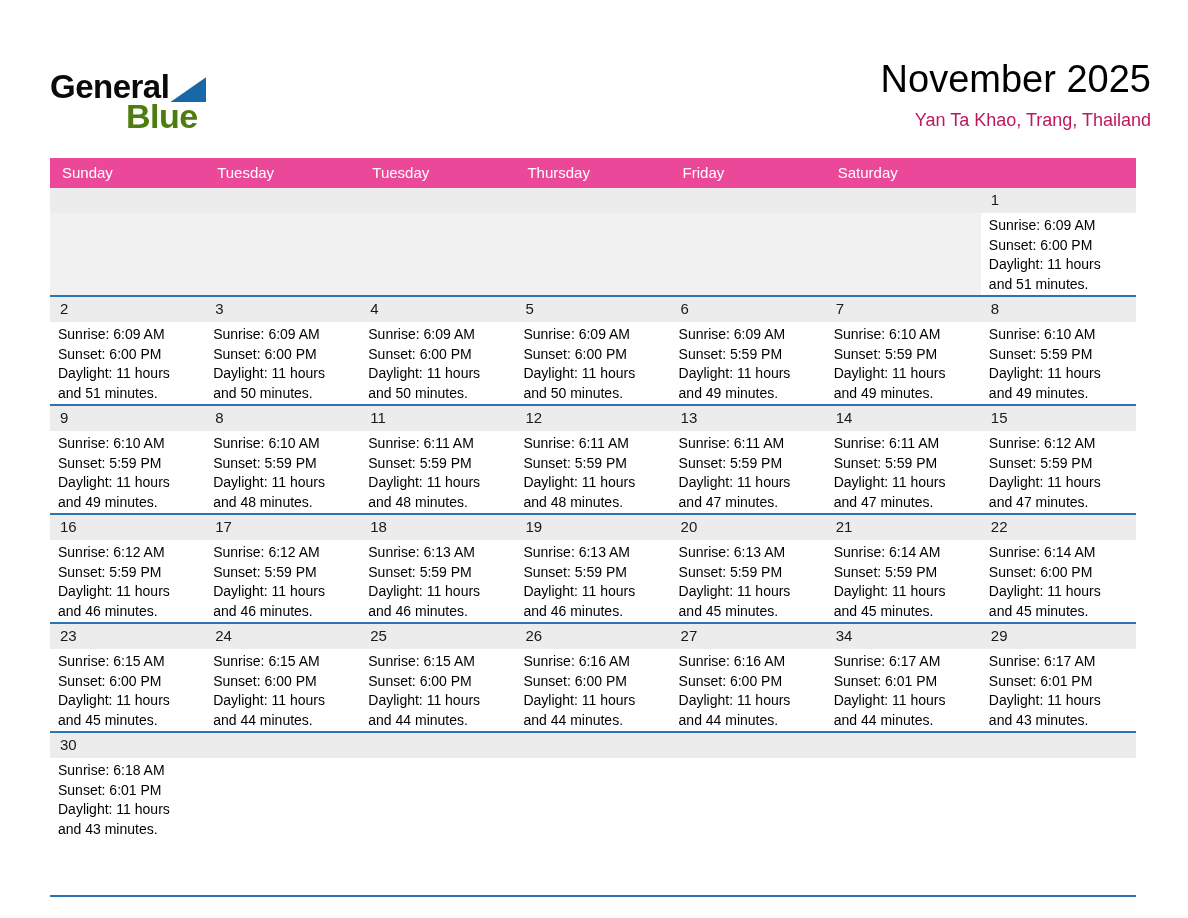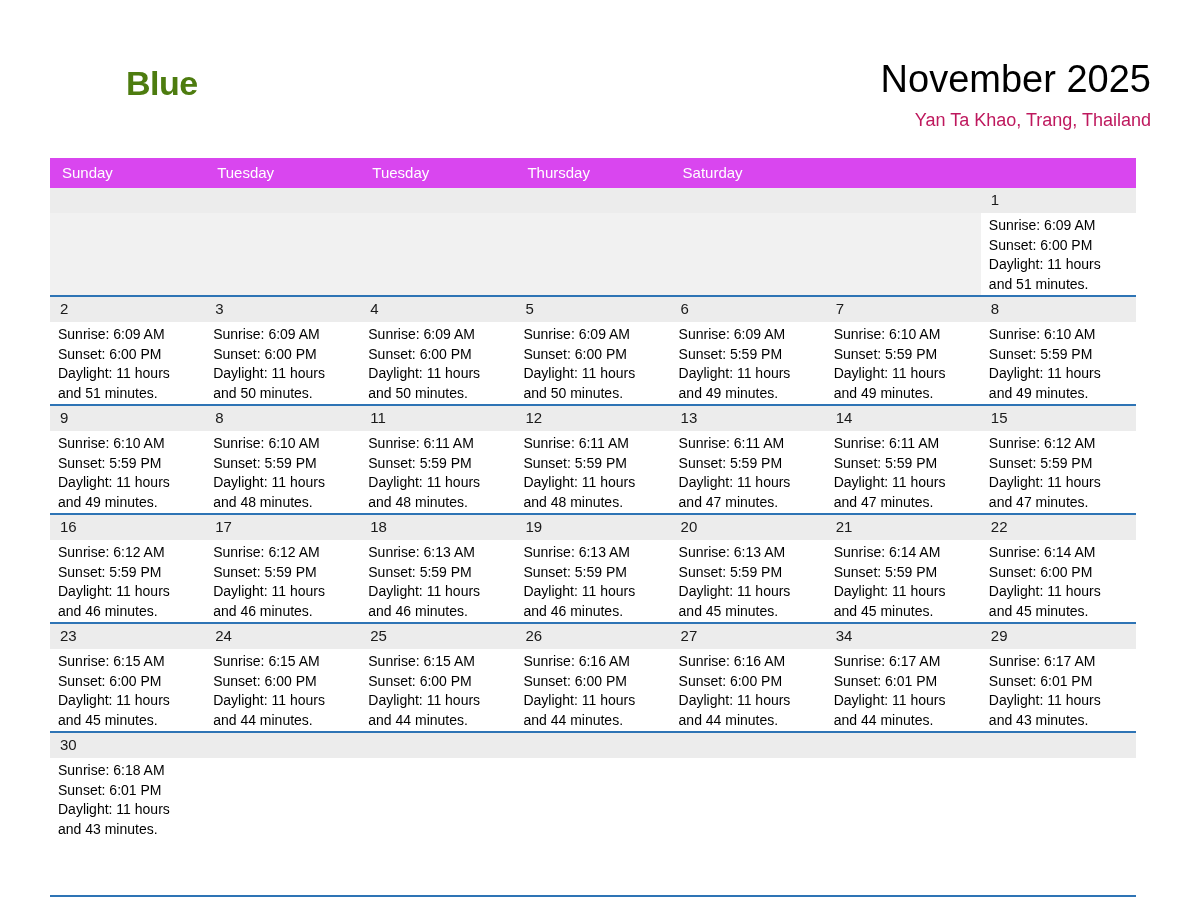--- a/index.html
+++ b/index.html
@@ -15,52 +15,57 @@
   .logo-triangle { display:inline-block; width:36px; height:25px; background:#1668A7; clip-path:polygon(0% 100%, 100% 0%, 100% 100%); margin-left:1px; margin-bottom:1px; }
   .logo-blue { font-size:34px; font-weight:700; color:#4d7c0f; letter-spacing:-0.5px; line-height:1; margin-left:76px; margin-top:-4px; }
 
   .title-block { position:absolute; right:37px; top:58px; text-align:right; }
   .cal-title { font-size:38px; color:#000000; font-weight:400; line-height:1.15; }
   .cal-subtitle { font-size:18px; color:#be185d; font-weight:400; margin-top:8px;text-align:right; }
 
   
   .calendar { position:absolute; left:50px; top:158px; width:1086px; }
 
-  .weekday-row { display:grid; grid-template-columns:repeat(7,1fr); background:#d946ef; height:30px; }
+  .weekday-row { display:grid; grid-template-columns:repeat(7,1fr); background:#ec4899; height:30px; }
   .weekday-cell { color:#ffffff; font-size:15px; line-height:30px; padding-left:12px; overflow:hidden; }
 
   .week-row { display:grid; grid-template-columns:repeat(7,1fr); border-bottom:2px solid #2E74B5; height:109px; }
   .week-row.last { height:164px; }
 
   .day-cell { overflow:hidden; background:#ffffff; }
   .day-cell.outside { background:#F1F1F1; }
 
   .num-band { height:25px; background:#ECECEC; font-size:15px; padding:3px 0 0 10px; color:#1a1a1a; }
   .cell-body { padding:3px 6px 0 8px; font-size:14px; line-height:19.5px; color:#000000; }
 </style>
 </head>
 <body>
 
 <div class="page">
 
   <div class="logo">
+    <div class="logo-line1">
+      <span class="logo-general">General</span>
+      <span class="logo-triangle"></span>
+    </div>
     <div class="logo-blue">Blue</div>
   </div>
 
   <div class="title-block">
     <div class="cal-title">November 2025</div>
     <div class="cal-subtitle">Yan Ta Khao, Trang, Thailand</div>
   </div>
 
   <div class="calendar">
     <div class="weekday-row">
       <div class="weekday-cell">Sunday</div>
       <div class="weekday-cell">Tuesday</div>
       <div class="weekday-cell">Tuesday</div>
       <div class="weekday-cell">Thursday</div>
+      <div class="weekday-cell">Friday</div>
       <div class="weekday-cell">Saturday</div>
     </div>
     <div id="calendar-weeks">
         <div class="week-row">
           <div class="day-cell outside">
             <div class="num-band"></div>
             <div class="cell-body"></div>
           </div>
           <div class="day-cell outside">
             <div class="num-band"></div>

